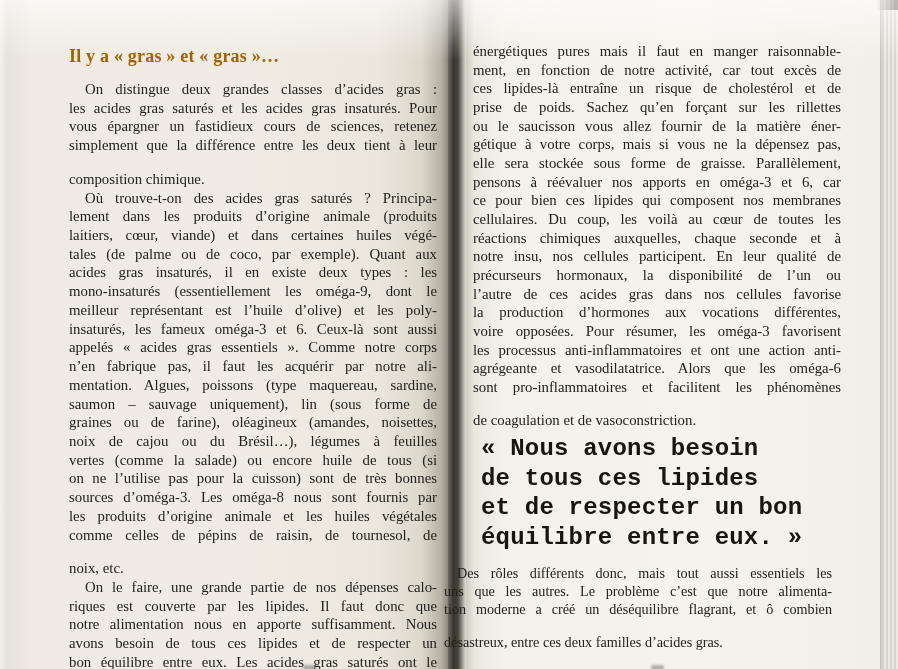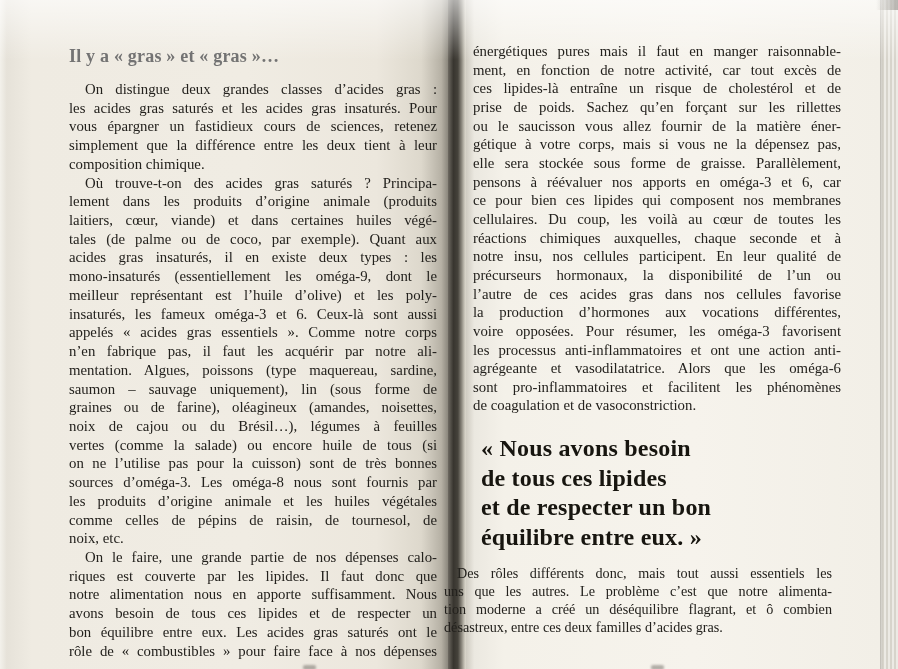--- a/index.html
+++ b/index.html
@@ -37,47 +37,47 @@
         #eceae4 0px, #eceae4 2px, #d7d4cb 2px, #d7d4cb 4px),
       #e2dfd7;
   }
   .top-light{
     position:absolute;left:0;top:0;width:898px;height:60px;pointer-events:none;
     background:linear-gradient(to bottom, rgba(255,255,255,.6), rgba(255,255,255,0));
   }
   
   .title{
     position:absolute;left:69px;top:46px;width:370px;
-    font-size:18px;font-weight:bold;letter-spacing:.2px;color:#737373;
+    font-size:18px;font-weight:bold;letter-spacing:.2px;color:#a16207;
     margin:0;
   }
   .body-left{
     position:absolute;left:69px;top:80px;width:368px;
     font-size:14.8px;line-height:18.72px;
   }
   .body-right{
     position:absolute;left:473px;top:42px;width:368px;
     font-size:14.8px;line-height:18.65px;
   }
   .closing{
     position:absolute;left:444px;top:564px;width:388px;
     font-size:14.2px;line-height:18.1px;
   }
   .line{
     text-align:justify;
     text-align-last:justify;
     overflow:hidden;white-space:nowrap0; 
     white-space:normal;
   }
-  .line.end{text-align-last:left;}
+  .line.end{text-align-last:left;margin-top:15px;}
   .line.ind{text-indent:16px;}
   .closing .line.ind{text-indent:13px;}
   .quote{
     position:absolute;left:481px;top:434px;width:378px;
-    font-family:Liberation Serif, serif;font-weight:bold;
+    font-family:Liberation Mono, monospace;font-weight:bold;
     font-size:24px;line-height:29.5px;color:#17150f;letter-spacing:.2px;
   }
   .quote .line{text-align:left;text-align-last:left;}
   
   .pagenum-cut{
     position:absolute;bottom:-1px;height:5px;width:13px;
     background:rgba(95,92,85,.45);filter:blur(1.2px);border-radius:2px;
   }
   .pn-left{left:303px;}
   .pn-right{left:651px;}

